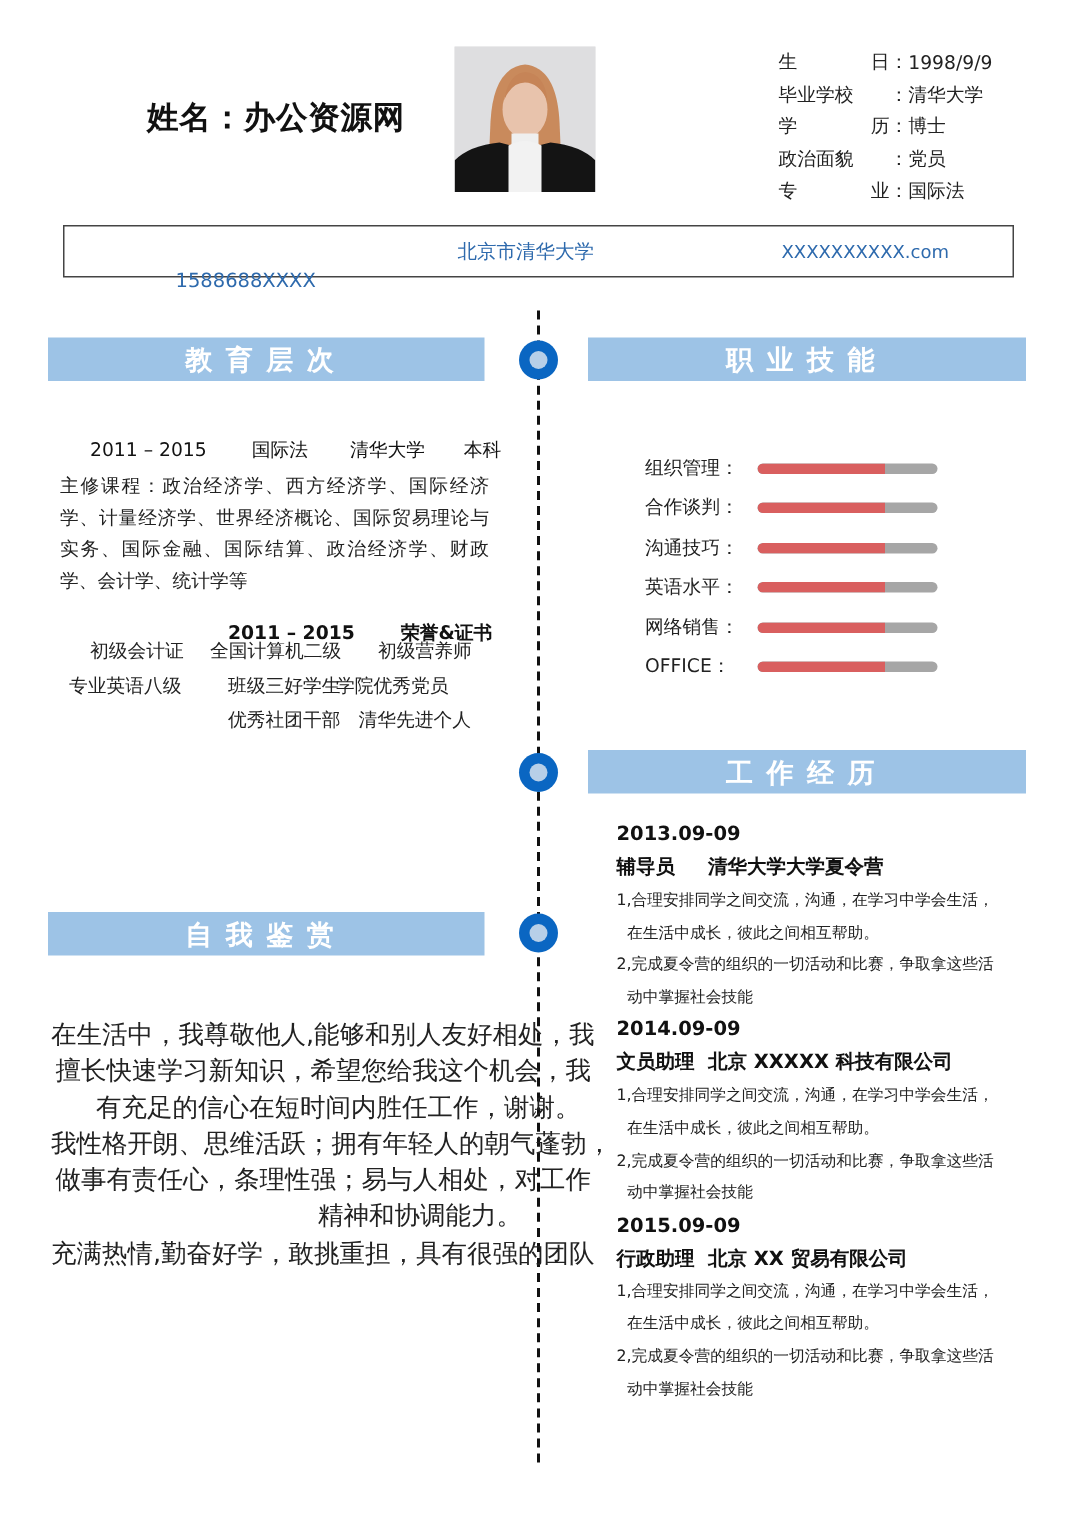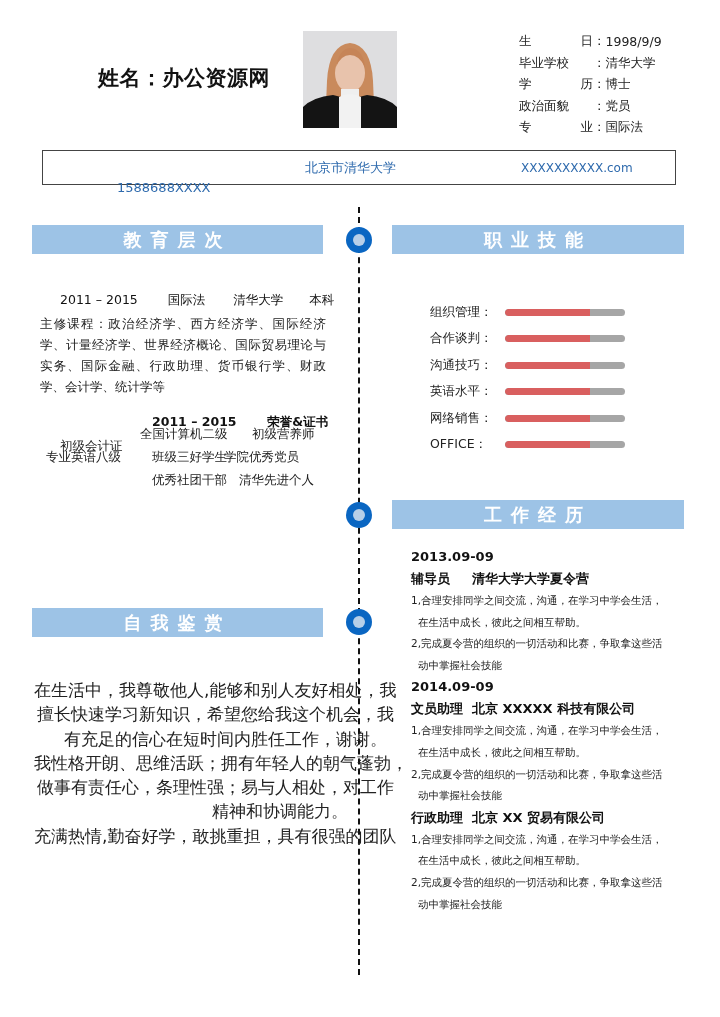--- a/index.html
+++ b/index.html
@@ -129,28 +129,28 @@
 
 <div class="abs edu-head">
   <span>2011 – 2015</span>
   <span style="display:inline-block; width:22px;"></span>
   <span>国际法</span>
   <span style="display:inline-block; width:20px;"></span>
   <span>清华大学</span>
   <span style="display:inline-block; width:18px;"></span>
   <span>本科</span>
 </div>
-<div class="abs edu-body">主修课程：政治经济学、西方经济学、国际经济学、计量经济学、世界经济概论、国际贸易理论与实务、国际金融、行政助理、货币银行学、财政学、会计学、统计学等</div>
+<div class="abs edu-body">主修课程：政治经济学、西方经济学、国际经济学、计量经济学、世界经济概论、国际贸易理论与实务、国际金融、国际结算、政治经济学、财政学、会计学、统计学等</div>
 
 <div class="abs hon-head">
   <span>2011 – 2015</span>
   <span style="display:inline-block; width:22px;"></span>
   <span>荣誉&amp;证书</span>
 </div>
-<div class="abs hon" style="left:60px; top:426px;margin-top:12px;">初级会计证</div>
+<div class="abs hon" style="left:60px; top:426px;">初级会计证</div>
 <div class="abs hon" style="left:140px; top:426px;">全国计算机二级</div>
 <div class="abs hon" style="left:252px; top:426px;">初级营养师</div>
 <div class="abs hon" style="left:46px; top:449px;">专业英语八级</div>
 <div class="abs hon" style="left:152px; top:449px;">班级三好学生</div>
 <div class="abs hon" style="left:224px; top:449px;">学院优秀党员</div>
 <div class="abs hon" style="left:152px; top:472px;">优秀社团干部</div>
 <div class="abs hon" style="left:239px; top:472px;">清华先进个人</div>
 
 <div class="abs skills">
   <div class="skill" style="top:0px;">
@@ -202,20 +202,21 @@
   </div>
   <div>
     <div class="w-date">2014.09-09</div>
     <div class="w-title"><span class="pos">文员助理</span><span>北京 XXXXX 科技有限公司</span></div>
     <div class="w-line">1,合理安排同学之间交流，沟通，在学习中学会生活，</div>
     <div class="w-line indent">在生活中成长，彼此之间相互帮助。</div>
     <div class="w-line">2,完成夏令营的组织的一切活动和比赛，争取拿这些活</div>
     <div class="w-line indent">动中掌握社会技能</div>
   </div>
   <div>
+    <div class="w-date">2015.09-09</div>
     <div class="w-title"><span class="pos">行政助理</span><span>北京 XX 贸易有限公司</span></div>
     <div class="w-line">1,合理安排同学之间交流，沟通，在学习中学会生活，</div>
     <div class="w-line indent">在生活中成长，彼此之间相互帮助。</div>
     <div class="w-line">2,完成夏令营的组织的一切活动和比赛，争取拿这些活</div>
     <div class="w-line indent">动中掌握社会技能</div>
   </div>
 </div>
 
 <div class="abs self">
   <div>在生活中，我尊敬他人,能够和别人友好相处，我</div>

